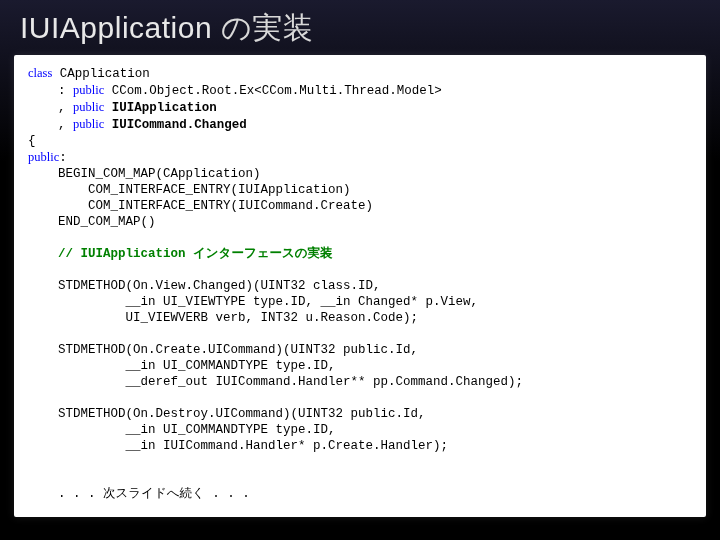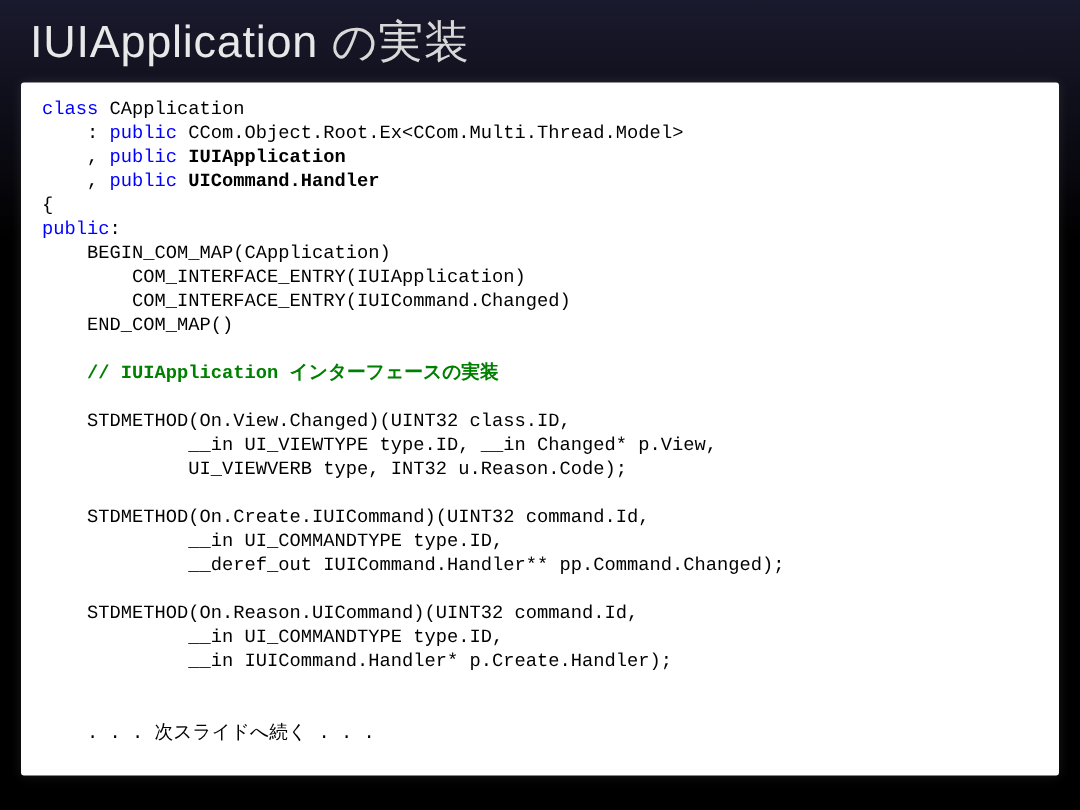--- a/index.html
+++ b/index.html
@@ -44,56 +44,56 @@
     overflow: hidden;
   }
   pre.code {
     margin: 0;
     font-family: "Courier New", monospace;
     font-size: 12.5px;
     line-height: 1.28;
     color: #000;
     white-space: pre;
   }
-  .kw { color: #0000ff; }
+  .kw { color: #0000ff; font-family: Liberation Serif, serif; }
   .bold { font-weight: bold; }
   .cmt { color: #008000; margin-top: 24px; }
 </style>
 </head>
 <body>
 
 <div class="slide">
 
   <div class="title-bar">
     <span class="title-main">IUIApplication</span><span class="title-sub"> の実装</span>
   </div>
 
   <div class="code-panel">
 <pre class="code"><span class="kw">class</span><span> CApplication</span>
 <span>    : </span><span class="kw">public</span><span> CCom.Object.Root.Ex&lt;CCom.Multi.Thread.Model&gt;</span>
 <span>    , </span><span class="kw">public</span><span> </span><span class="bold">IUIApplication</span>
-<span>    , </span><span class="kw">public</span><span> </span><span class="bold">UICommand.Handler</span>
+<span>    , </span><span class="kw">public</span><span> </span><span class="bold">IUICommand.Changed</span>
 <span>{</span>
 <span class="kw">public</span><span>:</span>
 <span>    BEGIN_COM_MAP(CApplication)</span>
 <span>        COM_INTERFACE_ENTRY(IUIApplication)</span>
-<span>        COM_INTERFACE_ENTRY(IUICommand.Changed)</span>
+<span>        COM_INTERFACE_ENTRY(IUICommand.Create)</span>
 <span>    END_COM_MAP()</span>
 <span></span>
 <span class="cmt bold">    // IUIApplication インターフェースの実装</span>
 <span></span>
 <span>    STDMETHOD(On.View.Changed)(UINT32 class.ID,</span>
 <span>             __in UI_VIEWTYPE type.ID, __in Changed* p.View,</span>
-<span>             UI_VIEWVERB type, INT32 u.Reason.Code);</span>
+<span>             UI_VIEWVERB verb, INT32 u.Reason.Code);</span>
 <span></span>
-<span>    STDMETHOD(On.Create.IUICommand)(UINT32 command.Id,</span>
+<span>    STDMETHOD(On.Create.UICommand)(UINT32 public.Id,</span>
 <span>             __in UI_COMMANDTYPE type.ID,</span>
 <span>             __deref_out IUICommand.Handler** pp.Command.Changed);</span>
 <span></span>
-<span>    STDMETHOD(On.Reason.UICommand)(UINT32 command.Id,</span>
+<span>    STDMETHOD(On.Destroy.UICommand)(UINT32 public.Id,</span>
 <span>             __in UI_COMMANDTYPE type.ID,</span>
 <span>             __in IUICommand.Handler* p.Create.Handler);</span>
 <span></span>
 <span></span>
 <span>    . . . 次スライドへ続く . . .</span></pre>
   </div>
 
 </div>
 
 </body></html>

